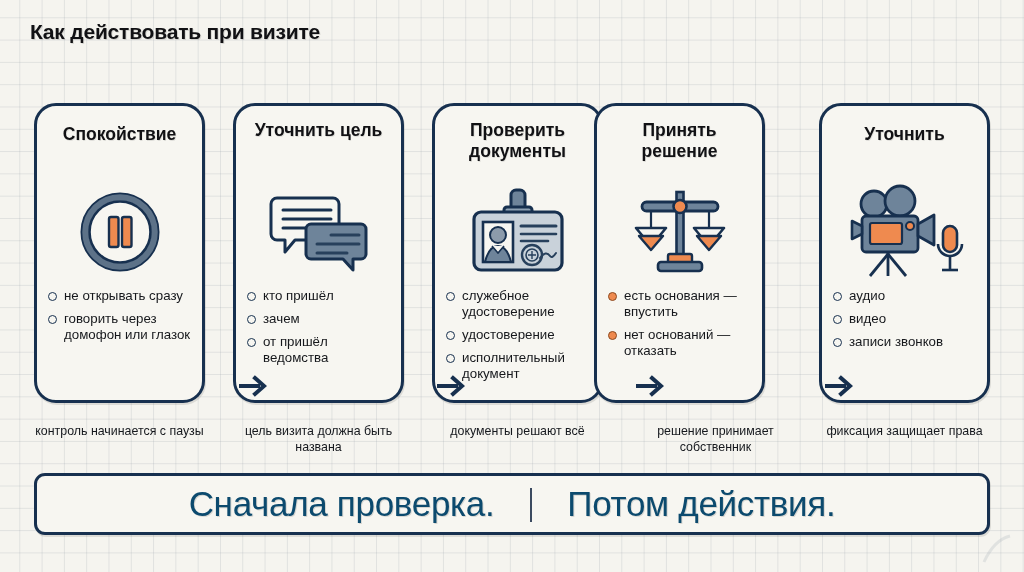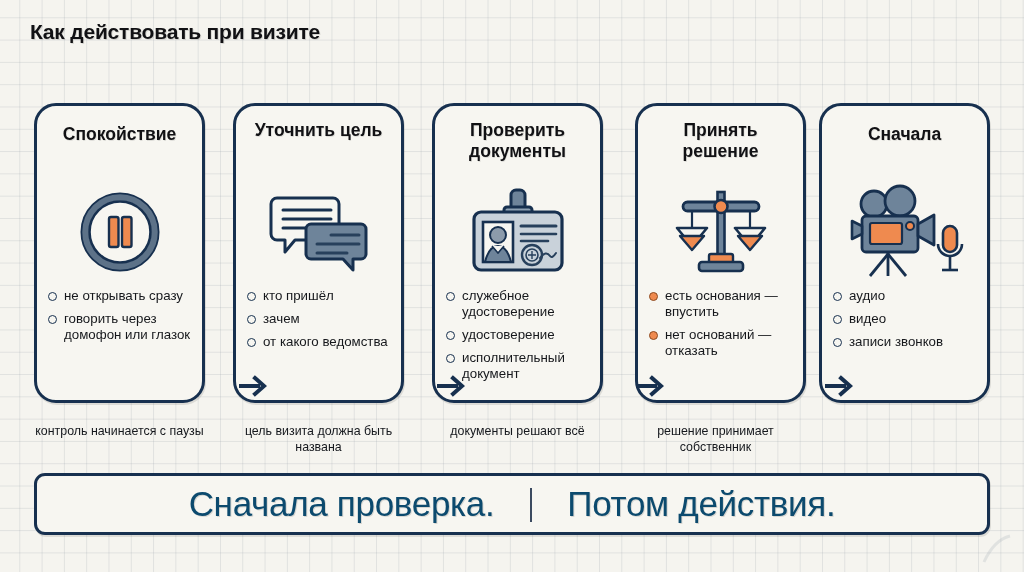--- a/index.html
+++ b/index.html
@@ -55,21 +55,21 @@
     background: #f7f6f1;
     border: 3px solid #17304f;
     border-radius: 22px;
     box-sizing: border-box;
     box-shadow: 1px 2px 0 rgba(0,0,0,0.10);
     overflow: hidden;
   }
   .card-0 { left: 0px; }
   .card-1 { left: 199px; }
   .card-2 { left: 398px; }
-  .card-3 { left: 601px; }
+  .card-3 { left: 560px; }
   .card-4 { left: 785px; width: 171px; }
 
   .card-title {
     position: absolute;
     left: 8px;
     right: 8px;
     top: 14px;
     text-align: center;
     font-size: 17.5px;
     font-weight: bold;
@@ -254,21 +254,21 @@
         <div class="bullet">
           <span class="bullet-dot"></span>
           <span class="bullet-text">кто пришёл</span>
         </div>
         <div class="bullet">
           <span class="bullet-dot"></span>
           <span class="bullet-text">зачем</span>
         </div>
         <div class="bullet">
           <span class="bullet-dot"></span>
-          <span class="bullet-text">от какого ведомства</span>
+          <span class="bullet-text">от пришёл ведомства</span>
         </div>
       </div>
     </div>
 
     <div class="card card-2">
       <div class="card-title">Проверить документы</div>
       <div class="icon-slot">
         <svg width="104" height="92" viewBox="0 0 104 92">
           <rect x="45" y="4" width="14" height="22" rx="5" fill="#6e849a" stroke="#17304f" stroke-width="3"></rect>
           <rect x="38" y="21" width="28" height="7" rx="3" fill="#8fa2b4" stroke="#17304f" stroke-width="3"></rect>
@@ -325,21 +325,21 @@
           <span class="bullet-text">есть основания — впустить</span>
         </div>
         <div class="bullet">
           <span class="bullet-dot filled"></span>
           <span class="bullet-text">нет оснований — отказать</span>
         </div>
       </div>
     </div>
 
     <div class="card card-4">
-      <div class="card-title one-line">Сначала</div>
+      <div class="card-title one-line">Уточнить</div>
       <div class="icon-slot">
         <svg width="122" height="96" viewBox="0 0 122 96">
           <circle cx="30" cy="20" r="13" fill="#6e849a" stroke="#17304f" stroke-width="2.8"></circle>
           <circle cx="56" cy="17" r="15" fill="#6e849a" stroke="#17304f" stroke-width="2.8"></circle>
           <rect x="18" y="32" width="56" height="36" rx="4" fill="#6e849a" stroke="#17304f" stroke-width="2.8"></rect>
           <rect x="26" y="39" width="32" height="21" rx="2" fill="#ef8a4f" stroke="#17304f" stroke-width="2.2"></rect>
           <circle cx="66" cy="42" r="4" fill="#ef8a4f" stroke="#17304f" stroke-width="2"></circle>
           <path d="M74 40 l16 -9 v30 l-16 -9 z" fill="#6e849a" stroke="#17304f" stroke-width="2.8" stroke-linejoin="round"></path>
           <path d="M18 42 l-10 -5 v18 l10 -5 z" fill="#6e849a" stroke="#17304f" stroke-width="2.6" stroke-linejoin="round"></path>
           <line x1="44" y1="68" x2="44" y2="92" stroke="#17304f" stroke-width="2.8"></line>
@@ -391,20 +391,21 @@
         <path d="M16 3 l9 8 l-9 8" fill="none" stroke="#17304f" stroke-width="4" stroke-linecap="square"></path>
       </svg>
     </div>
   </div>
 
   <div class="captions-row">
     <div class="caption cap-0">контроль начинается с паузы</div>
     <div class="caption cap-1">цель визита должна быть названа</div>
     <div class="caption cap-2">документы решают всё</div>
     <div class="caption cap-3">решение принимает собственник</div>
+    <div class="caption cap-4">фиксация защищает права</div>
   </div>
 
   <div class="banner">
     <div class="banner-text">
       <span class="banner-left">Сначала проверка.</span>
       <span class="banner-sep"></span>
       <span class="banner-right">Потом действия.</span>
     </div>
   </div>
 

